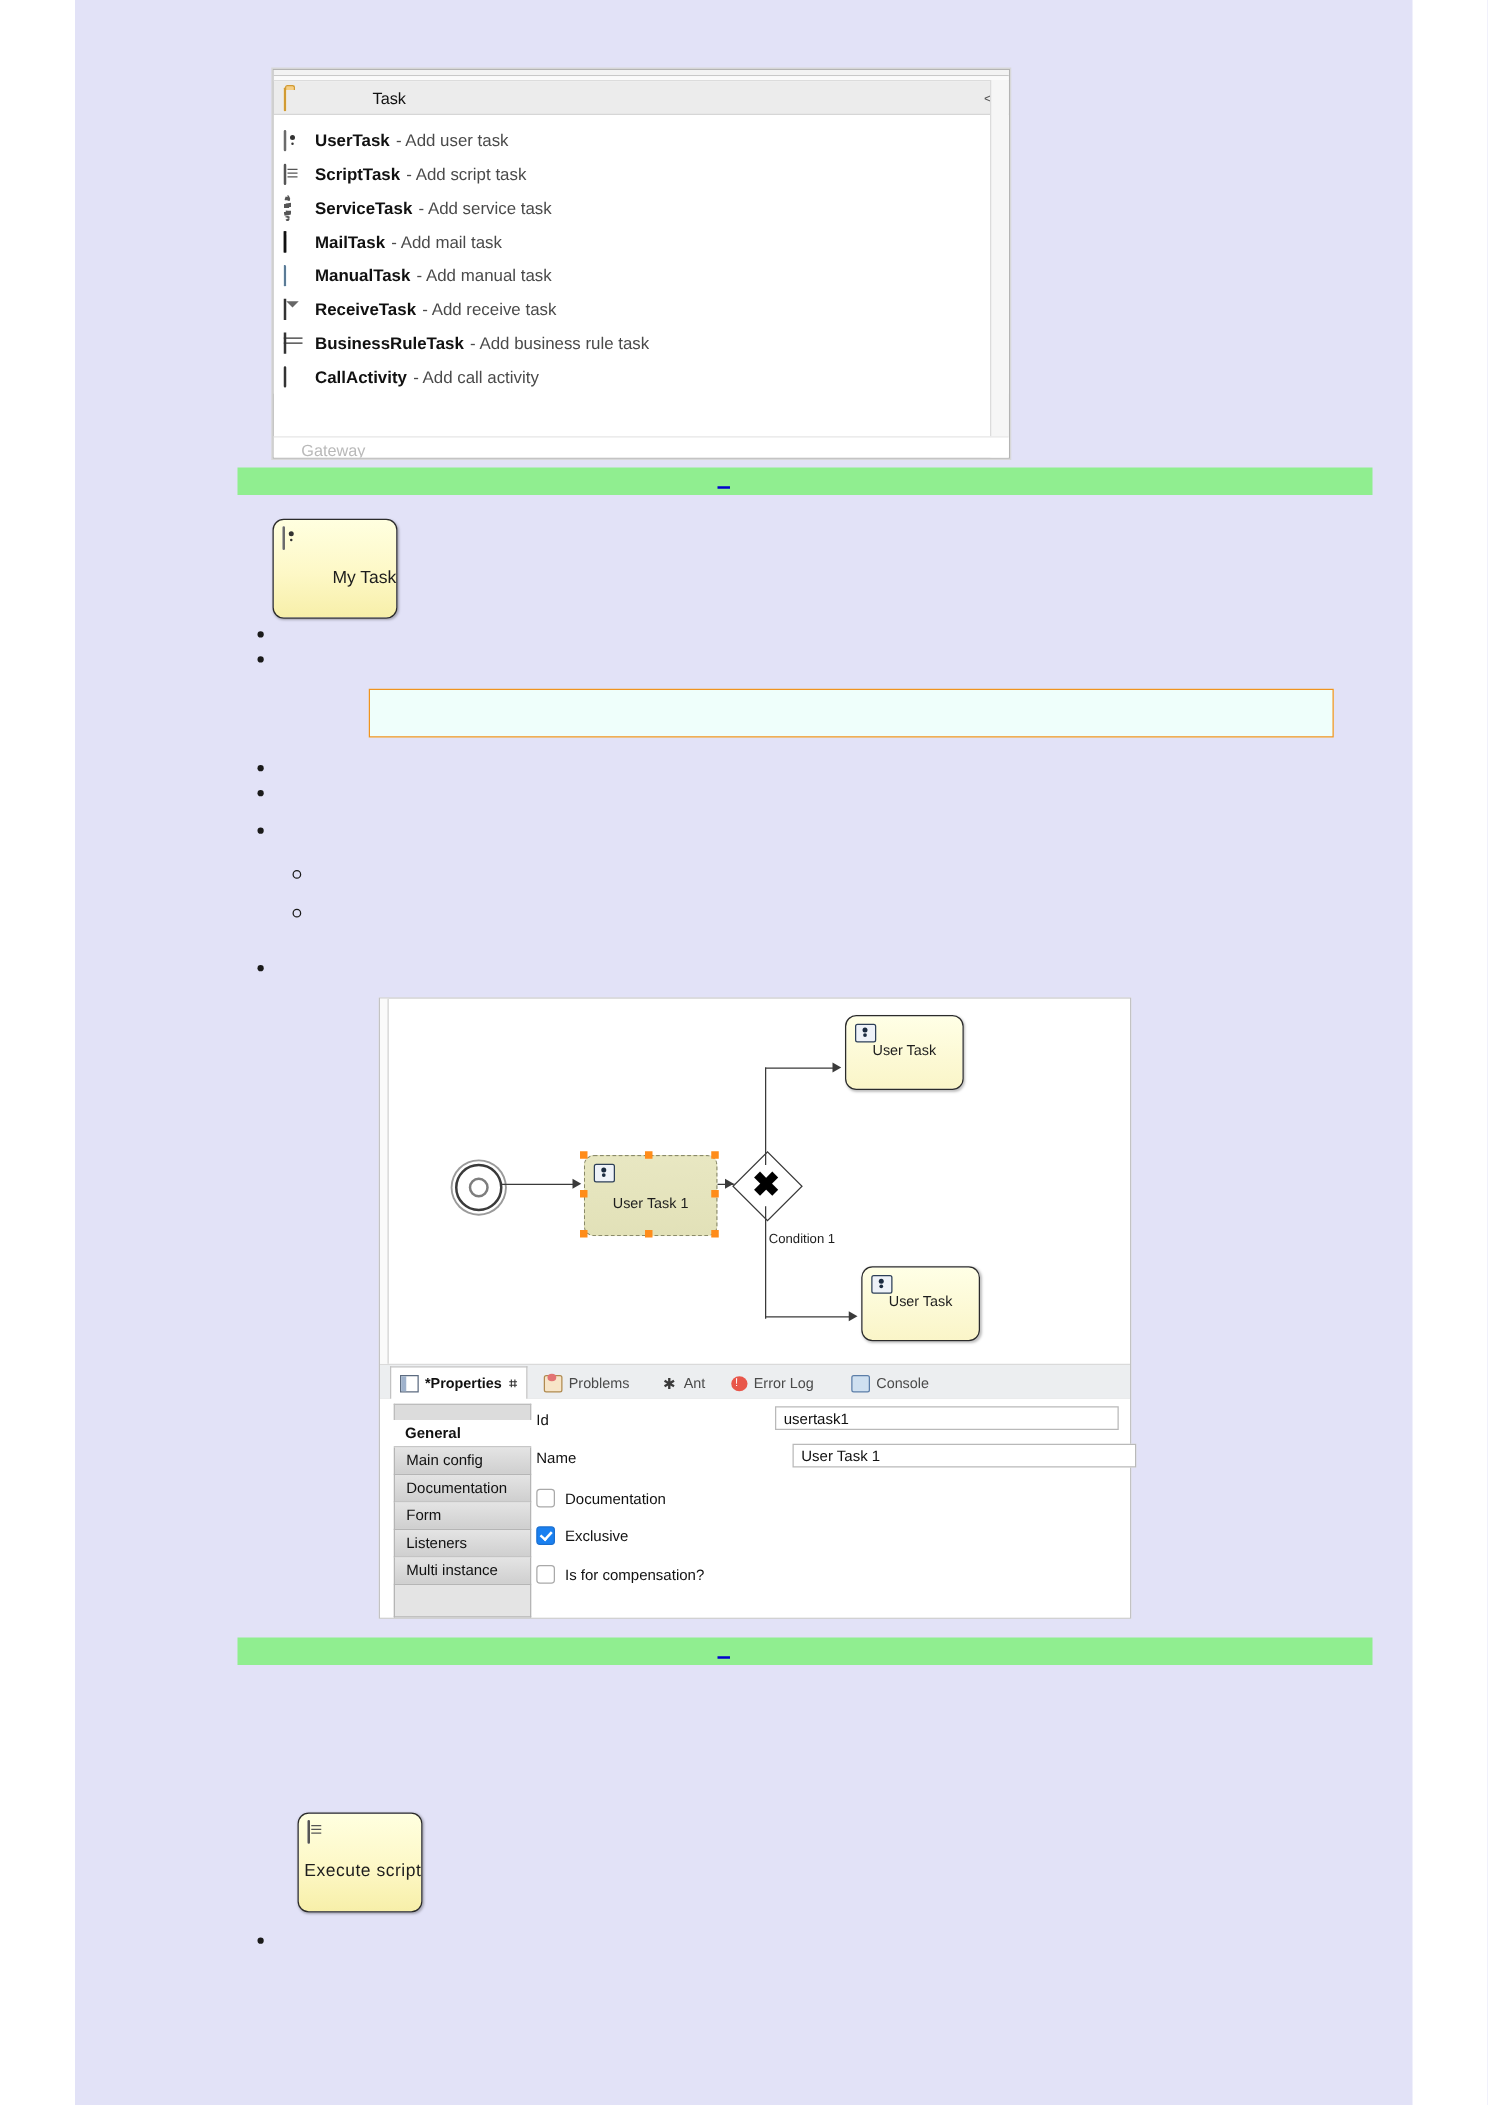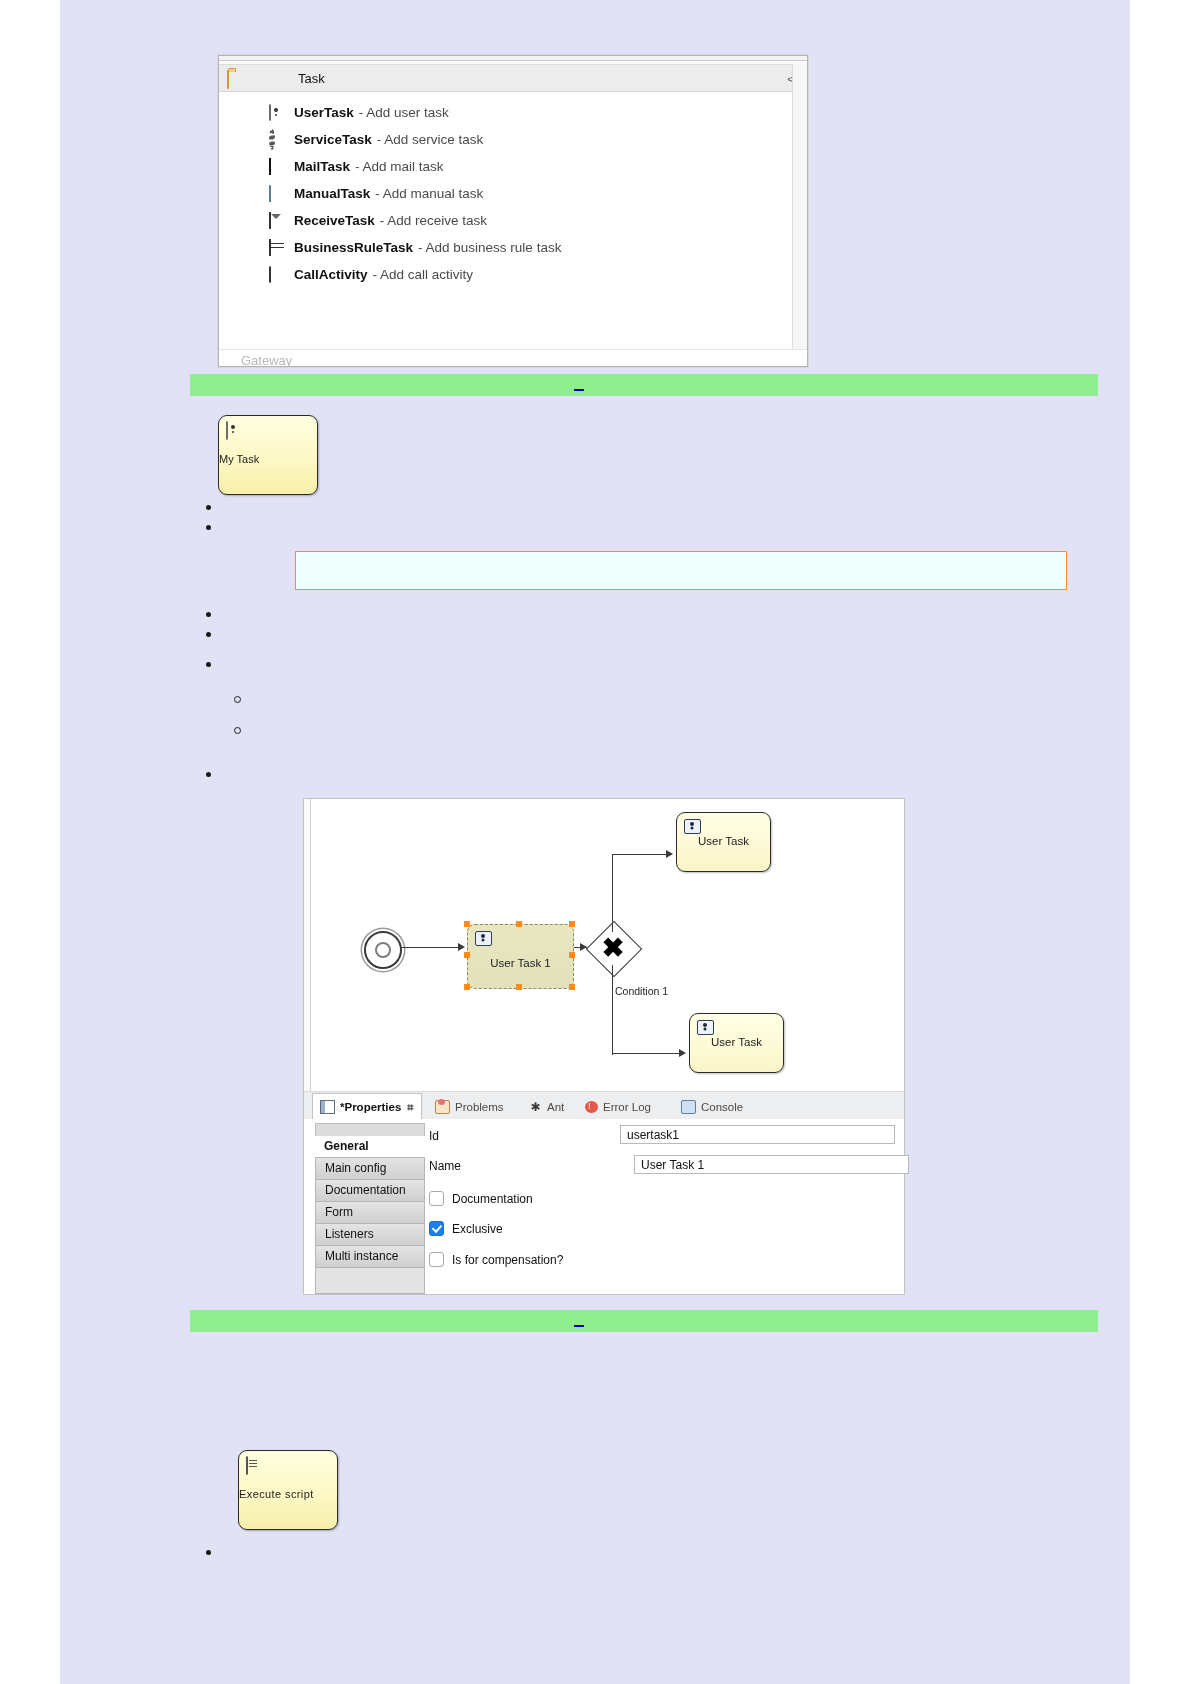--- a/index.html
+++ b/index.html
@@ -24,21 +24,21 @@
     box-shadow:0 0 0 1px #d8d8d8;
   }
   #palette .pal-topline { height:4px; background:#f3f3f3; border-bottom:1px solid #c9c9c9; }
   #palette .pal-topline2 { height:3px; background:#fbfbfb; border-bottom:1px solid #dcdcdc; }
   .pal-header {
     height:26px; background:#ececec; border-bottom:1px solid #d6d6d6;
     display:flex; align-items:center; padding:0 8px; position:relative;gap:48px;
   }
   .pal-header .ttl { font-size:13px; color:#111; margin-left:6px; }
   .pal-collapse { position:absolute; right:9px; top:8px; font-size:11px; color:#555; letter-spacing:-1px;}
-  .pal-body { background:#fff; padding:7px 0 0 26px;margin-left:24px; }
+  .pal-body { background:#fff; padding:7px 0 0 8px; }
   .pal-item { display:flex; align-items:center; height:27px; font-size:13.5px; color:#333; }
   .pal-item .nm { font-weight:bold; color:#111; margin-left:8px; }
   .pal-item .ds { margin-left:5px; color:#4a4a4a; }
   .pal-next { position:absolute; left:0; right:0; bottom:0; height:16px;
               background:#fff; border-top:1px solid #e6e6e6; overflow:hidden; }
   .pal-next .g { position:absolute; left:22px; top:3px; font-size:13px; color:#b9b9b9; font-weight:normal;}
   .pal-scroll { position:absolute; right:0; top:8px; bottom:0; width:14px; background:#f6f6f6; border-left:1px solid #dcdcdc;}
 
   
   .ic { width:17px; height:15px; position:relative; flex:0 0 17px; }
@@ -70,21 +70,21 @@
 
   
   .bpmn-task {
     position:absolute;
     background:linear-gradient(180deg,#ffffe0 0%,#fdf8c6 55%,#f7efa9 100%);
     border:1.6px solid #2b2b2b; border-radius:9px;
     box-shadow:1px 1px 2px rgba(0,0,0,.28);
   }
   .bpmn-task .lbl {
     position:absolute; left:0; right:0; top:50%; margin-top:-8px;
-    text-align:left; font-size:11px; color:#1d1d1d;
+    text-align:right; font-size:14px; color:#1d1d1d;
   }
   .tsk-ic { position:absolute; left:7px; top:6px; }
 
   #mytask { left:158px; top:415px; width:98px; height:78px; }
   #mytask .lbl { margin-top:-2px; }
   #scripttask { left:178px; top:1450px; width:98px; height:78px; }
   #scripttask .lbl { margin-top:-2px; letter-spacing:.4px; }
 
   
   .bullet { position:absolute; width:5px; height:5px; border-radius:50%; background:#1a1a1a; }
@@ -184,20 +184,25 @@
       <span class="pal-collapse">&lt;&gt;</span>
     </div>
     <div class="pal-body">
 
       <div class="pal-item">
         <span class="ic"><span class="ic-user"></span></span>
         <span class="nm">UserTask</span>
         <span class="ds">- Add user task</span>
       </div>
 
+      <div class="pal-item">
+        <span class="ic"><span class="ic-script"></span></span>
+        <span class="nm">ScriptTask</span>
+        <span class="ds">- Add script task</span>
+      </div>
 
       <div class="pal-item">
         <span class="ic"><span class="ic-gear"></span></span>
         <span class="nm">ServiceTask</span>
         <span class="ds">- Add service task</span>
       </div>
 
       <div class="pal-item">
         <span class="ic"><span class="ic-mail"></span></span>
         <span class="nm">MailTask</span>

